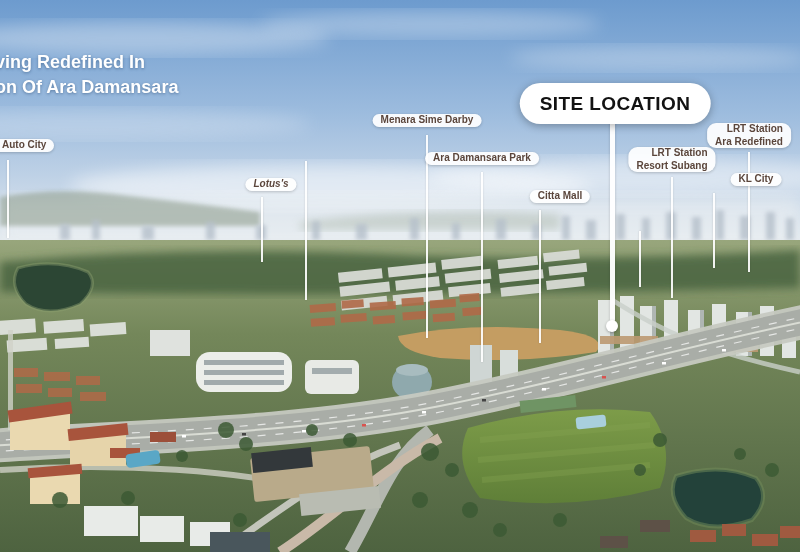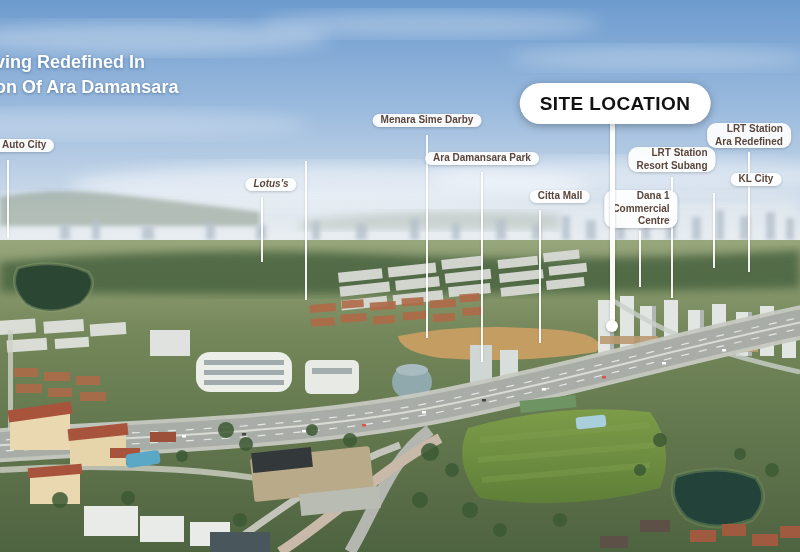--- a/index.html
+++ b/index.html
@@ -308,25 +308,20 @@
       <div class="pill" style="top: 152px; left: 482px; transform: translateX(-50%);">
         <div>Ara Damansara Park</div>
       </div>
       <div class="pill" style="top: 190px; left: 540px; transform: translateX(-50%); margin-left: 20px;">
         <div>Citta Mall</div>
       </div>
       <div class="pill" style="top: 147px; left: 672px; transform: translateX(-50%);">
         <div>LRT Station</div>
         <div>Resort Subang</div>
       </div>
-      <div class="pill" style="top: 190px; left: 641px; transform: translateX(-50%);">
-        <div>Dana 1</div>
-        <div>Commercial</div>
-        <div>Centre</div>
-      </div>
       <div class="pill" style="top: 173px; left: 756px; transform: translateX(-50%);">
         <div>KL City</div>
       </div>
       <div class="pill" style="top: 123px; left: 749px; transform: translateX(-50%);">
         <div>LRT Station</div>
         <div>Ara Redefined</div>
       </div>
     </div>
 
   <div>

